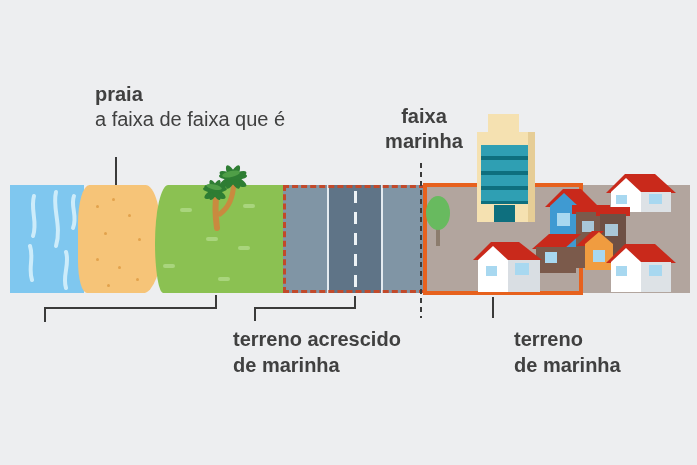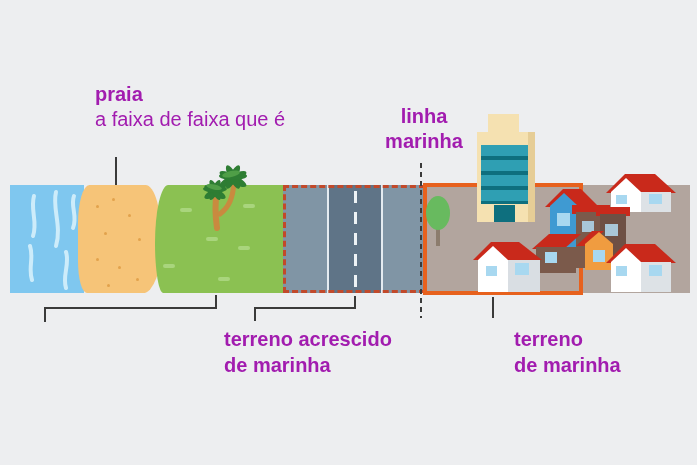--- a/index.html
+++ b/index.html
@@ -1,21 +1,21 @@
 <!DOCTYPE html>
 <html><head>
 <meta charset="utf-8">
 <style>
   * { margin:0; padding:0; box-sizing:border-box; }
   html,body { background:#edeef0; }
   #canvas {
     position:relative; width:697px; height:465px;
     background:#edeef0; overflow:hidden;
     font-family:"Liberation Sans", sans-serif;
-    color:#a21caf;
+    color:#404040;
   }
 
   
   .zone { position:absolute; top:185px; height:108px; }
   .zone-water { left:10px;  width:74px;  background:#7fc7ef; }
   .zone-sand  { left:78px;  width:84px;  background:#f6c478; border-radius: 18px 26px 30px 14px / 60px 90px 80px 50px; }
   .zone-grass { left:155px; width:130px; background:#8bc152; border-radius: 16px 0 0 10px / 70px 0 0 60px; }
   .zone-road  { left:283px; width:142px; background:#8095a5; }
   .zone-land  { left:425px; width:265px; background:#b2a59e; }
 
@@ -46,21 +46,21 @@
   
   .conn { position:absolute; background:#3a3a3a; }
 
   
   .note { position:absolute; left:95px; top:82px; font-size:20px; line-height:25px; }
   .note .h { font-weight:700; }
   .lbl { position:absolute; font-size:20px; line-height:26px; font-weight:700; }
   .lbl div { white-space:nowrap; }
   .lbl-preamar { left:374px; top:104px; width:100px; text-align:center; line-height:25px; }
   .lbl-faixa { left:13px;  top:326px; }
-  .lbl-acrescido { left:224px; top:326px; }
+  .lbl-acrescido { left:233px; top:326px; }
   .lbl-marinha { left:471px; top:326px;margin-left:43px; }
 
   svg { position:absolute; left:0; top:0; pointer-events:none; }
 </style>
 </head>
 <body>
 
 <div id="canvas">
 
   <div class="zone zone-water"></div>
@@ -217,21 +217,21 @@
   <div class="conn" style="left:254px;top:307px;width:2px;height:14px"></div>
 
   <div class="conn" style="left:492px;top:297px;width:2px;height:21px"></div>
 
   <div class="note">
     <div class="h">praia</div>
     <div>a faixa de faixa que é</div>
   </div>
 
   <div class="lbl lbl-preamar">
-    <div>linha</div>
+    <div>faixa</div>
     <div>marinha</div>
   </div>
 
 
   <div class="lbl lbl-acrescido">
     <div>terreno acrescido</div>
     <div>de marinha</div>
   </div>
 
   <div class="lbl lbl-marinha">

